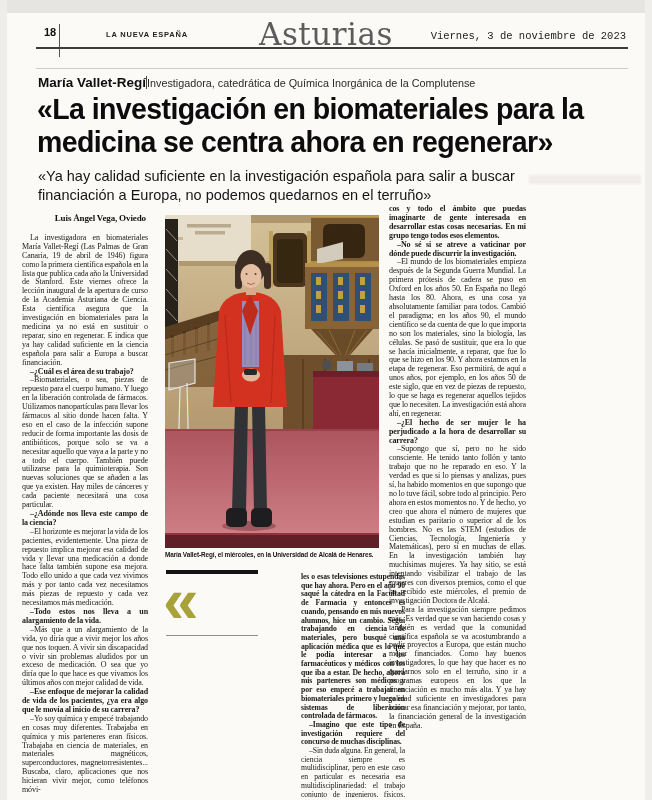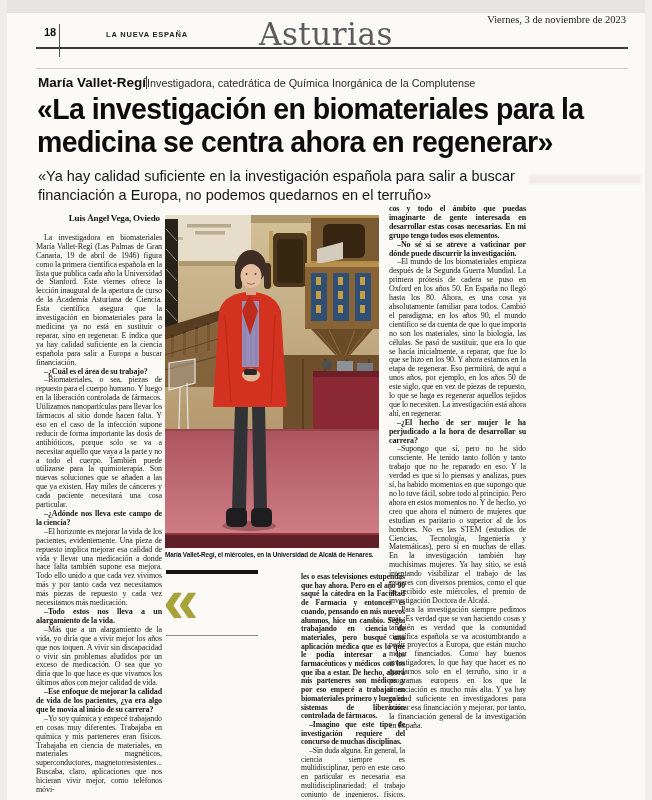--- a/index.html
+++ b/index.html
@@ -10,41 +10,41 @@
   #edge-left{left:0;top:0;width:7px;height:800px;background:#eeedea;}
   #edge-right{left:645px;top:0;width:7px;height:800px;background:#efeeeb;}
 
   
   .hdr-pagenum{position:absolute;left:44px;top:26px;font-size:11px;font-weight:bold;color:#111;}
   .hdr-tick{position:absolute;left:59px;top:24px;width:1px;height:33px;background:#555;}
   .hdr-masthead{position:absolute;left:66px;top:30px;font-size:7.5px;font-weight:bold;
                 letter-spacing:.8px;color:#222;padding-left:40px;}
   .hdr-section{position:absolute;left:0;right:0;top:16px;text-align:center;
                font-family:"DejaVu Serif",serif;font-size:31px;color:#5c5c5c;letter-spacing:.5px;}
-  .hdr-date{position:absolute;right:26px;top:14px;font-family:Liberation Serif, serif;
+  .hdr-date{position:absolute;right:26px;top:30px;font-family:Liberation Mono, monospace;
             font-size:10.5px;color:#1c1c1c;}
   .hdr-rule{position:absolute;left:36px;top:47px;width:592px;height:2px;background:#3c3c3c;}
 
   
   .kicker-rule{position:absolute;left:36px;top:68px;width:592px;height:1px;background:#cfcdc9;}
   .kicker{position:absolute;left:38px;top:75px;display:flex;align-items:baseline;}
   .kicker-name{font-size:13.5px;font-weight:bold;color:#0e0e0e;}
   .kicker-sep{width:1px;height:13px;background:#444;align-self:center;}
   .kicker-desc{font-size:10.8px;color:#2a2a2a;}
   .headline{position:absolute;left:37px;top:92px;width:584px;font-size:28.5px;line-height:1.13;
             font-weight:800;letter-spacing:-.6px;color:#0c0c0c;transform:scaleY(1.04);transform-origin:top left;}
   .subheadline{position:absolute;left:38px;top:167px;width:492px;font-size:14.5px;line-height:1.28;
                color:#161616;}
   .showthrough{position:absolute;left:529px;top:175px;width:112px;height:9px;
                background:rgba(195,170,160,.16);filter:blur(1px);}
 
   
   .col{position:absolute;font-family:"Liberation Serif",serif;font-size:8px;line-height:8.9px;
        letter-spacing:-.1px;word-spacing:-.3px;text-align:justify;color:#191919;overflow:hidden;}
-  #col1{left:36px;top:214px;width:126px;height:581px;}
+  #col1{left:22px;top:214px;width:126px;height:581px;}
   #col3{left:277px;top:573px;width:104px;height:224px;font-size:7.7px;line-height:8.7px;margin-left:24px;}
   #col4{left:389px;top:205px;width:137px;height:582px;}
   .byline{text-align:right;font-weight:bold;font-size:9px;margin:0 2px 11px 0;color:#111;}
   .para{margin:0;text-indent:8px;}
   .para.question{font-weight:bold;}
   .para.cont{text-indent:0;font-weight:bold;}
 
   
   .photo{position:absolute;left:165px;top:215px;width:214px;height:333px;overflow:hidden;
          background:#c9b289;}

